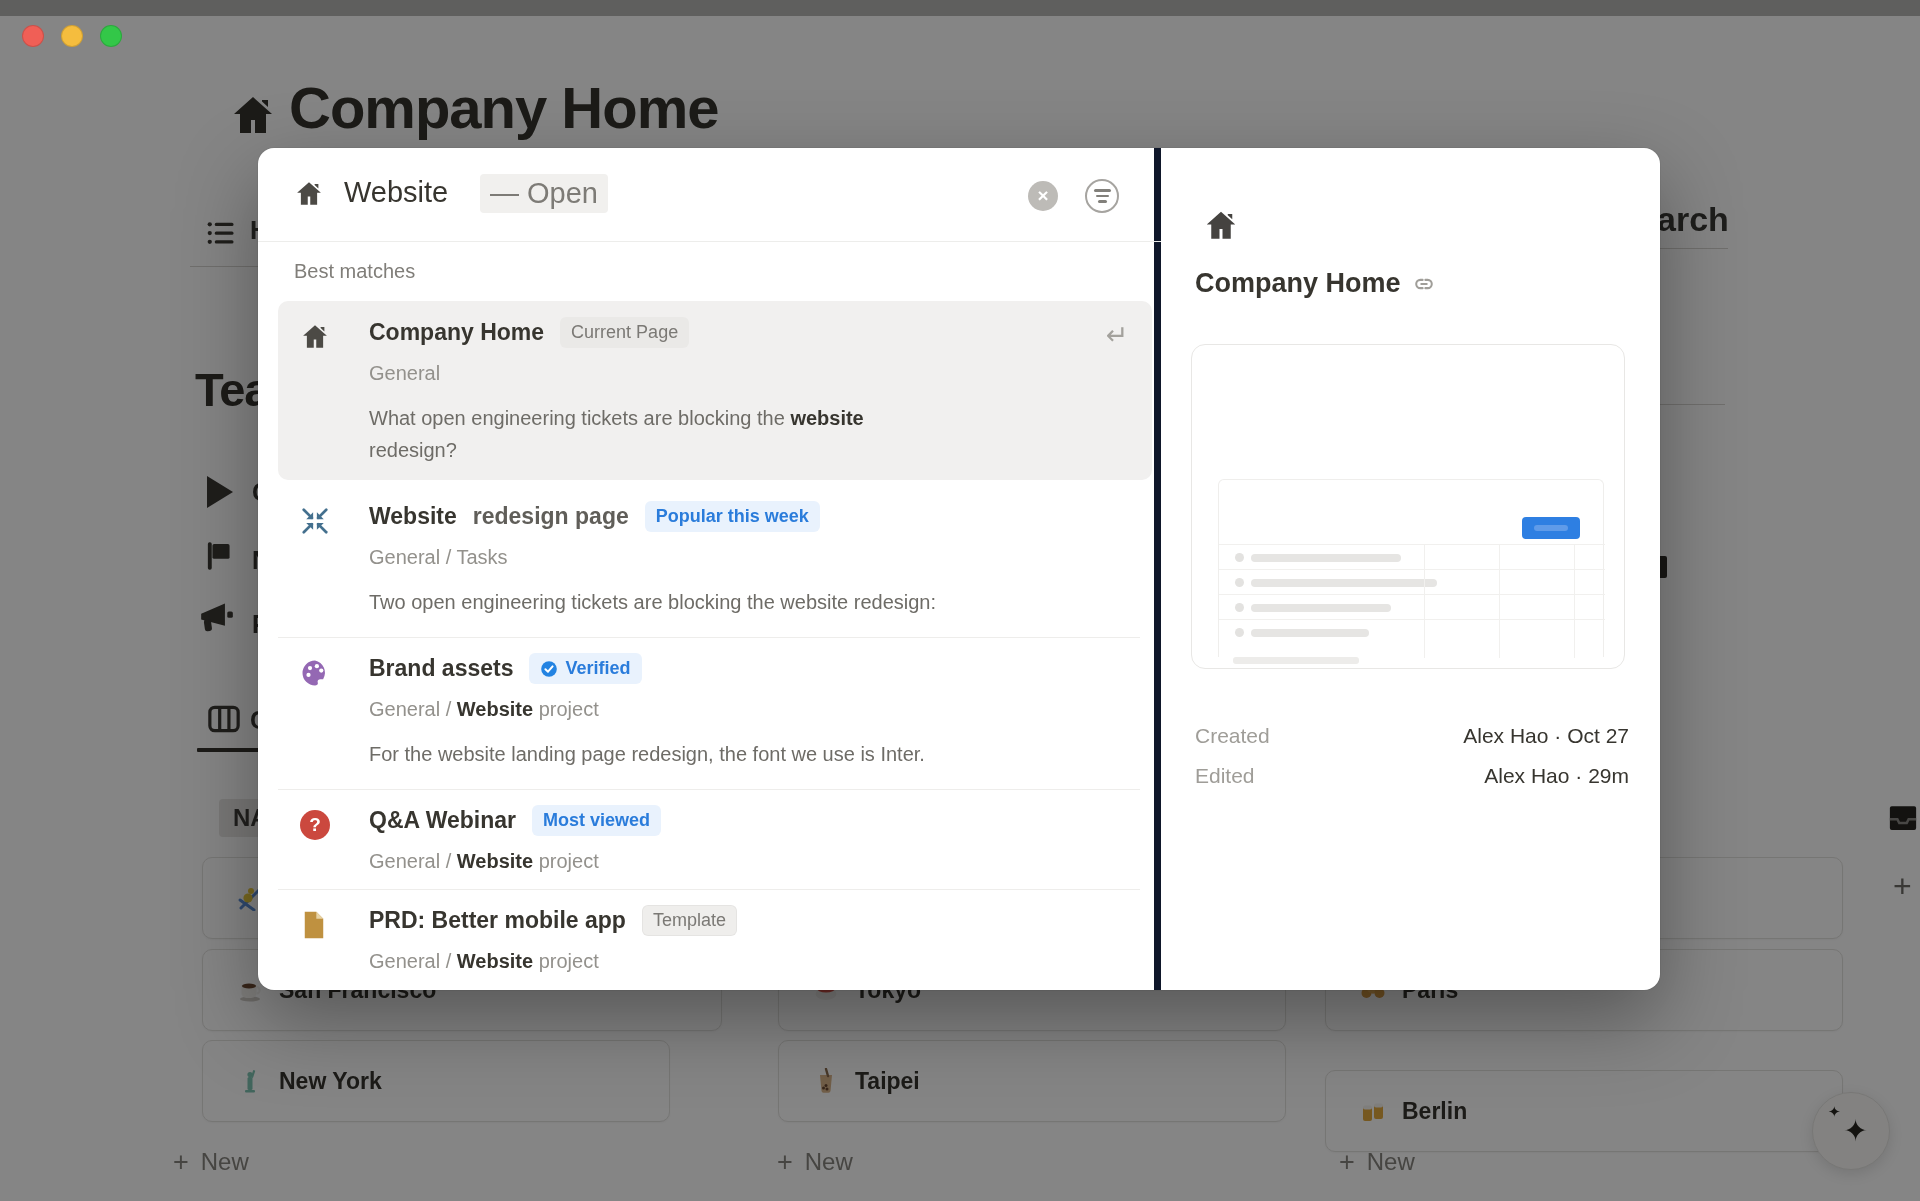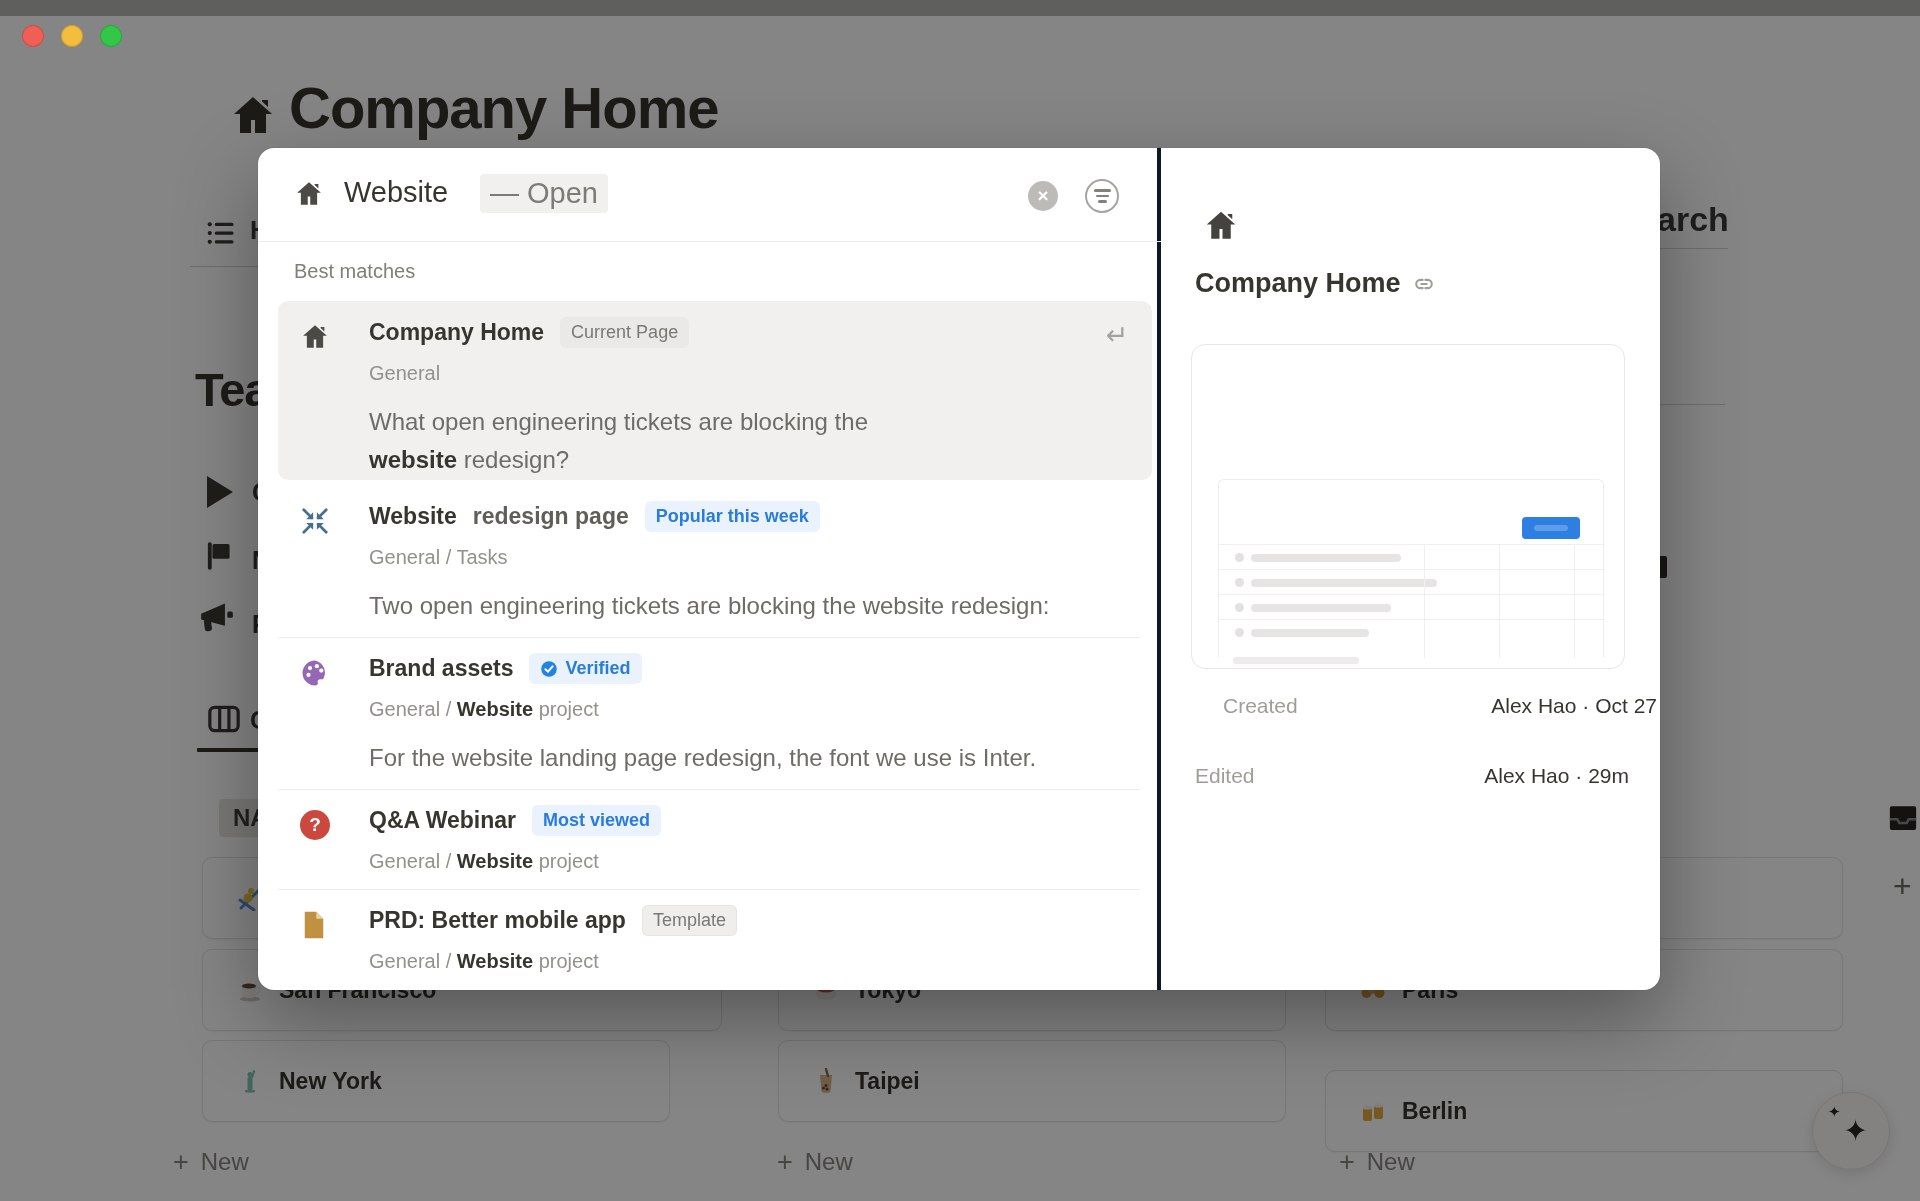--- a/index.html
+++ b/index.html
@@ -54,21 +54,21 @@
   #overlay { position:absolute; inset:0; background:rgba(0,0,0,0.48); z-index:5; }
 
   
   .tl { position:absolute; top:25px; width:22px; height:22px; border-radius:50%; z-index:6; }
   .tl.red { left:22px; background:#f05f56; border:1px solid rgba(0,0,0,0.15); }
   .tl.yellow { left:61px; background:#f5bd3e; border:1px solid rgba(0,0,0,0.15); }
   .tl.green { left:100px; background:#33c748; border:1px solid rgba(0,0,0,0.15); }
 
   
   #modal { position:absolute; left:258px; top:148px; width:1402px; height:842px; background:#ffffff; border-radius:16px; box-shadow:0 30px 80px rgba(0,0,0,0.35), 0 0 0 1px rgba(0,0,0,0.04); z-index:10; overflow:hidden; }
-  #left-panel { position:absolute; left:0; top:0; width:903px; height:842px; border-right:4px solid #0f172a; }
+  #left-panel { position:absolute; left:0; top:0; width:903px; height:842px; border-right:7px solid #0f172a; }
   #right-panel { position:absolute; left:903px; top:0; width:499px; height:842px; }
 
   .search-row { position:absolute; left:0; top:0; width:903px; height:94px; border-bottom:1px solid #ededeb; }
   .search-house { position:absolute; left:36px; top:31px; }
   .search-query { position:absolute; left:86px; top:28px; font-size:29px; font-weight:500; color:#37352f; }
   .search-suggestion { position:absolute; left:222px; top:26px; background:#f1f0ee; border-radius:4px; padding:3px 10px; font-size:29px; color:#7d7b76; }
   .clear-btn { position:absolute; left:770px; top:33px; width:30px; height:30px; border-radius:50%; background:#bdbbb7; color:#ffffff; font-size:19px; font-weight:700; display:flex; align-items:center; justify-content:center; }
   .filter-btn { position:absolute; left:827px; top:31px; width:34px; height:34px; border-radius:50%; border:2px solid #a6a4a0; display:flex; flex-direction:column; align-items:center; justify-content:center; gap:3px; }
   .filter-btn i { display:block; height:2.5px; background:#82807b; border-radius:2px; }
   .filter-btn i:nth-child(1){width:17px;} .filter-btn i:nth-child(2){width:13px;} .filter-btn i:nth-child(3){width:9px;}
@@ -82,21 +82,21 @@
   .result.selected .rtitle { top:16px; }
   .rtitle .t-bold { font-size:23px; font-weight:700; color:#37352f; }
   .rtitle .t-rest { font-size:23px; font-weight:600; color:#605e59; }
   .badge { font-size:18px; font-weight:500; padding:5px 11px; border-radius:6px; white-space:nowrap; display:inline-flex; align-items:center; gap:7px; }
   .badge.gray { background:#eae9e7; color:#7b7975; }
   .badge.gray2 { background:#efeeec; color:#7b7975; box-shadow:inset 0 0 0 1px rgba(0,0,0,0.04); }
   .badge.blue { background:#e9f2fd; color:#2a7cdb; font-weight:600; }
   .rpath { position:absolute; left:91px; top:53px; font-size:20px; color:#93918c; white-space:nowrap; }
   .result.selected .rpath { top:61px; }
   .rpath .p-bold { color:#37352f; font-weight:600; }
-  .rbody { position:absolute; left:91px; top:94px; font-size:24px; line-height:1.58; color:#6e6c67; }
+  .rbody { position:absolute; left:91px; top:94px; font-size:20px; line-height:1.58; color:#6e6c67; }
   .result.selected .rbody { top:102px; width:545px; }
   .rbody .b-bold { color:#37352f; font-weight:700; }
   .enter-glyph { position:absolute; right:24px; top:18px; font-size:27px; color:#a3a19c; }
 
   .result.selected { background:#f1f0ef; border-radius:10px; }
   #row1 { top:153px; height:179px; }
   #row2 { top:345px; height:144px; }
   #row3 { top:497px; height:144px; }
   #row4 { top:649px; height:92px; }
   #row5 { top:749px; height:93px; }
@@ -115,21 +115,21 @@
   .mock-btn i { position:absolute; left:12px; top:8px; width:34px; height:6px; background:#5f9be9; border-radius:3px; display:block; }
   .mock-table { position:absolute; left:0; top:64px; width:386px; height:114px; }
   .mock-row { position:absolute; left:0; width:386px; height:25px; border-top:1px solid #f1f0ee; }
   .mock-row .dot { position:absolute; left:16px; top:8px; width:9px; height:9px; border-radius:50%; background:#e3e2e0; }
   .mock-row .bar { position:absolute; left:32px; top:9px; height:8px; border-radius:4px; background:#e6e5e3; }
   .mock-v { position:absolute; top:64px; height:114px; width:0; border-left:1px solid #f1f0ee; }
   .mock-bottom-bar { position:absolute; left:41px; top:312px; width:126px; height:7px; background:#edecea; border-radius:3px; }
   .meta-row { position:absolute; left:34px; width:434px; height:26px; }
   .meta-label { position:absolute; left:0; font-size:21px; color:#9f9d98; }
   .meta-value { position:absolute; right:0; font-size:21px; color:#37352f; }
-  #meta1 { top:546px;margin-left:28px; } #meta2 { top:616px; }
+  #meta1 { top:576px; } #meta2 { top:616px; }
 
   svg { display:block; }
 </style>
 </head>
 <body>
 
 <div id="bg">
   <div class="abs top-strip"></div>
 
   <div class="abs bg-title-icon">

